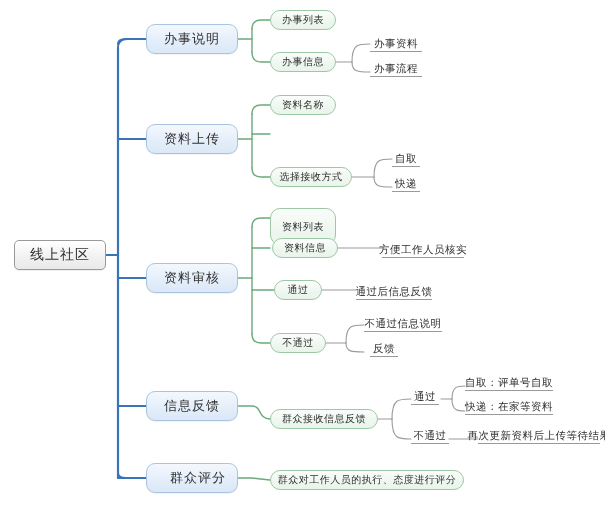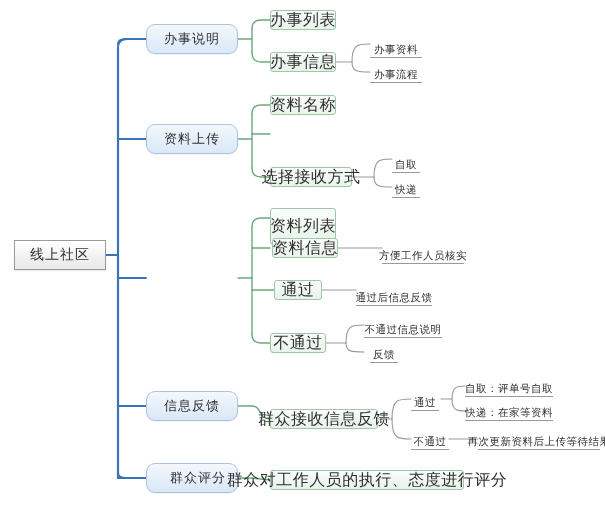--- a/index.html
+++ b/index.html
@@ -19,54 +19,53 @@
     box-sizing:border-box;
     display:flex;align-items:center;justify-content:center;
     white-space:nowrap;
     color:#2f2f2f;
   }
 
   
   .root{
     background:linear-gradient(to bottom,#ffffff 0%,#f2f2f2 55%,#e9e9e9 100%);
     border:1px solid #9a9a9a;
-    border-radius:0;
+    border-radius:5px;
     font-size:14px;
     letter-spacing:1px;
     box-shadow:0 1px 1px rgba(0,0,0,.07);
   }
 
   
   .lvl1{
     background:linear-gradient(to bottom,#f4f8fd 0%,#e4eefa 55%,#dbe8f7 100%);
     border:1px solid #a9c4e3;
     border-radius:9px;
     font-size:13px;
     letter-spacing:1px;
     box-shadow:0 1px 1px rgba(0,0,0,.05);
   }
 
   
   .lvl2{
     background:linear-gradient(to bottom,#fbfdfb 0%,#eef7ef 60%,#e8f4ea 100%);
     border:1px solid #9dc8a6;
-    border-radius:3px;
-    font-size:16px;
+    border-radius:10px;
+    font-size:10px;
     letter-spacing:.5px;
   }
 
   
   .leaf{
     border-bottom:1px solid #9a9a9a;
     font-size:10.5px;
     letter-spacing:.5px;
     color:#2f2f2f;
     justify-content:center;
     padding-bottom:1px;
-    margin-top:6px;
   }
 </style>
 </head>
 <body>
 
 <div id="canvas">
 
   <svg id="links" viewBox="0 0 605 506" width="605" height="506">
 
     <g stroke="#3a74b8" stroke-width="2" fill="none" stroke-linecap="round">
@@ -147,20 +146,23 @@
   <div class="node root" style="left:14px;top:240px;width:92px;height:30px;">
     <span>线上社区</span>
   </div>
 
   <div class="node lvl1" style="left:146px;top:24px;width:92px;height:30px;">
     <span>办事说明</span>
   </div>
   <div class="node lvl1" style="left:146px;top:124px;width:92px;height:30px;">
     <span>资料上传</span>
   </div>
+  <div class="node lvl1" style="left:146px;top:263px;width:92px;height:30px;">
+    <span>资料审核</span>
+  </div>
   <div class="node lvl1" style="left:146px;top:391px;width:92px;height:30px;">
     <span>信息反馈</span>
   </div>
   <div class="node lvl1" style="left:146px;top:463px;width:92px;height:30px;padding-left:12px;">
     <span>群众评分</span>
   </div>
 
   <div class="node lvl2" style="left:270px;top:10px;width:66px;height:20px;">
     <span>办事列表</span>
   </div>

